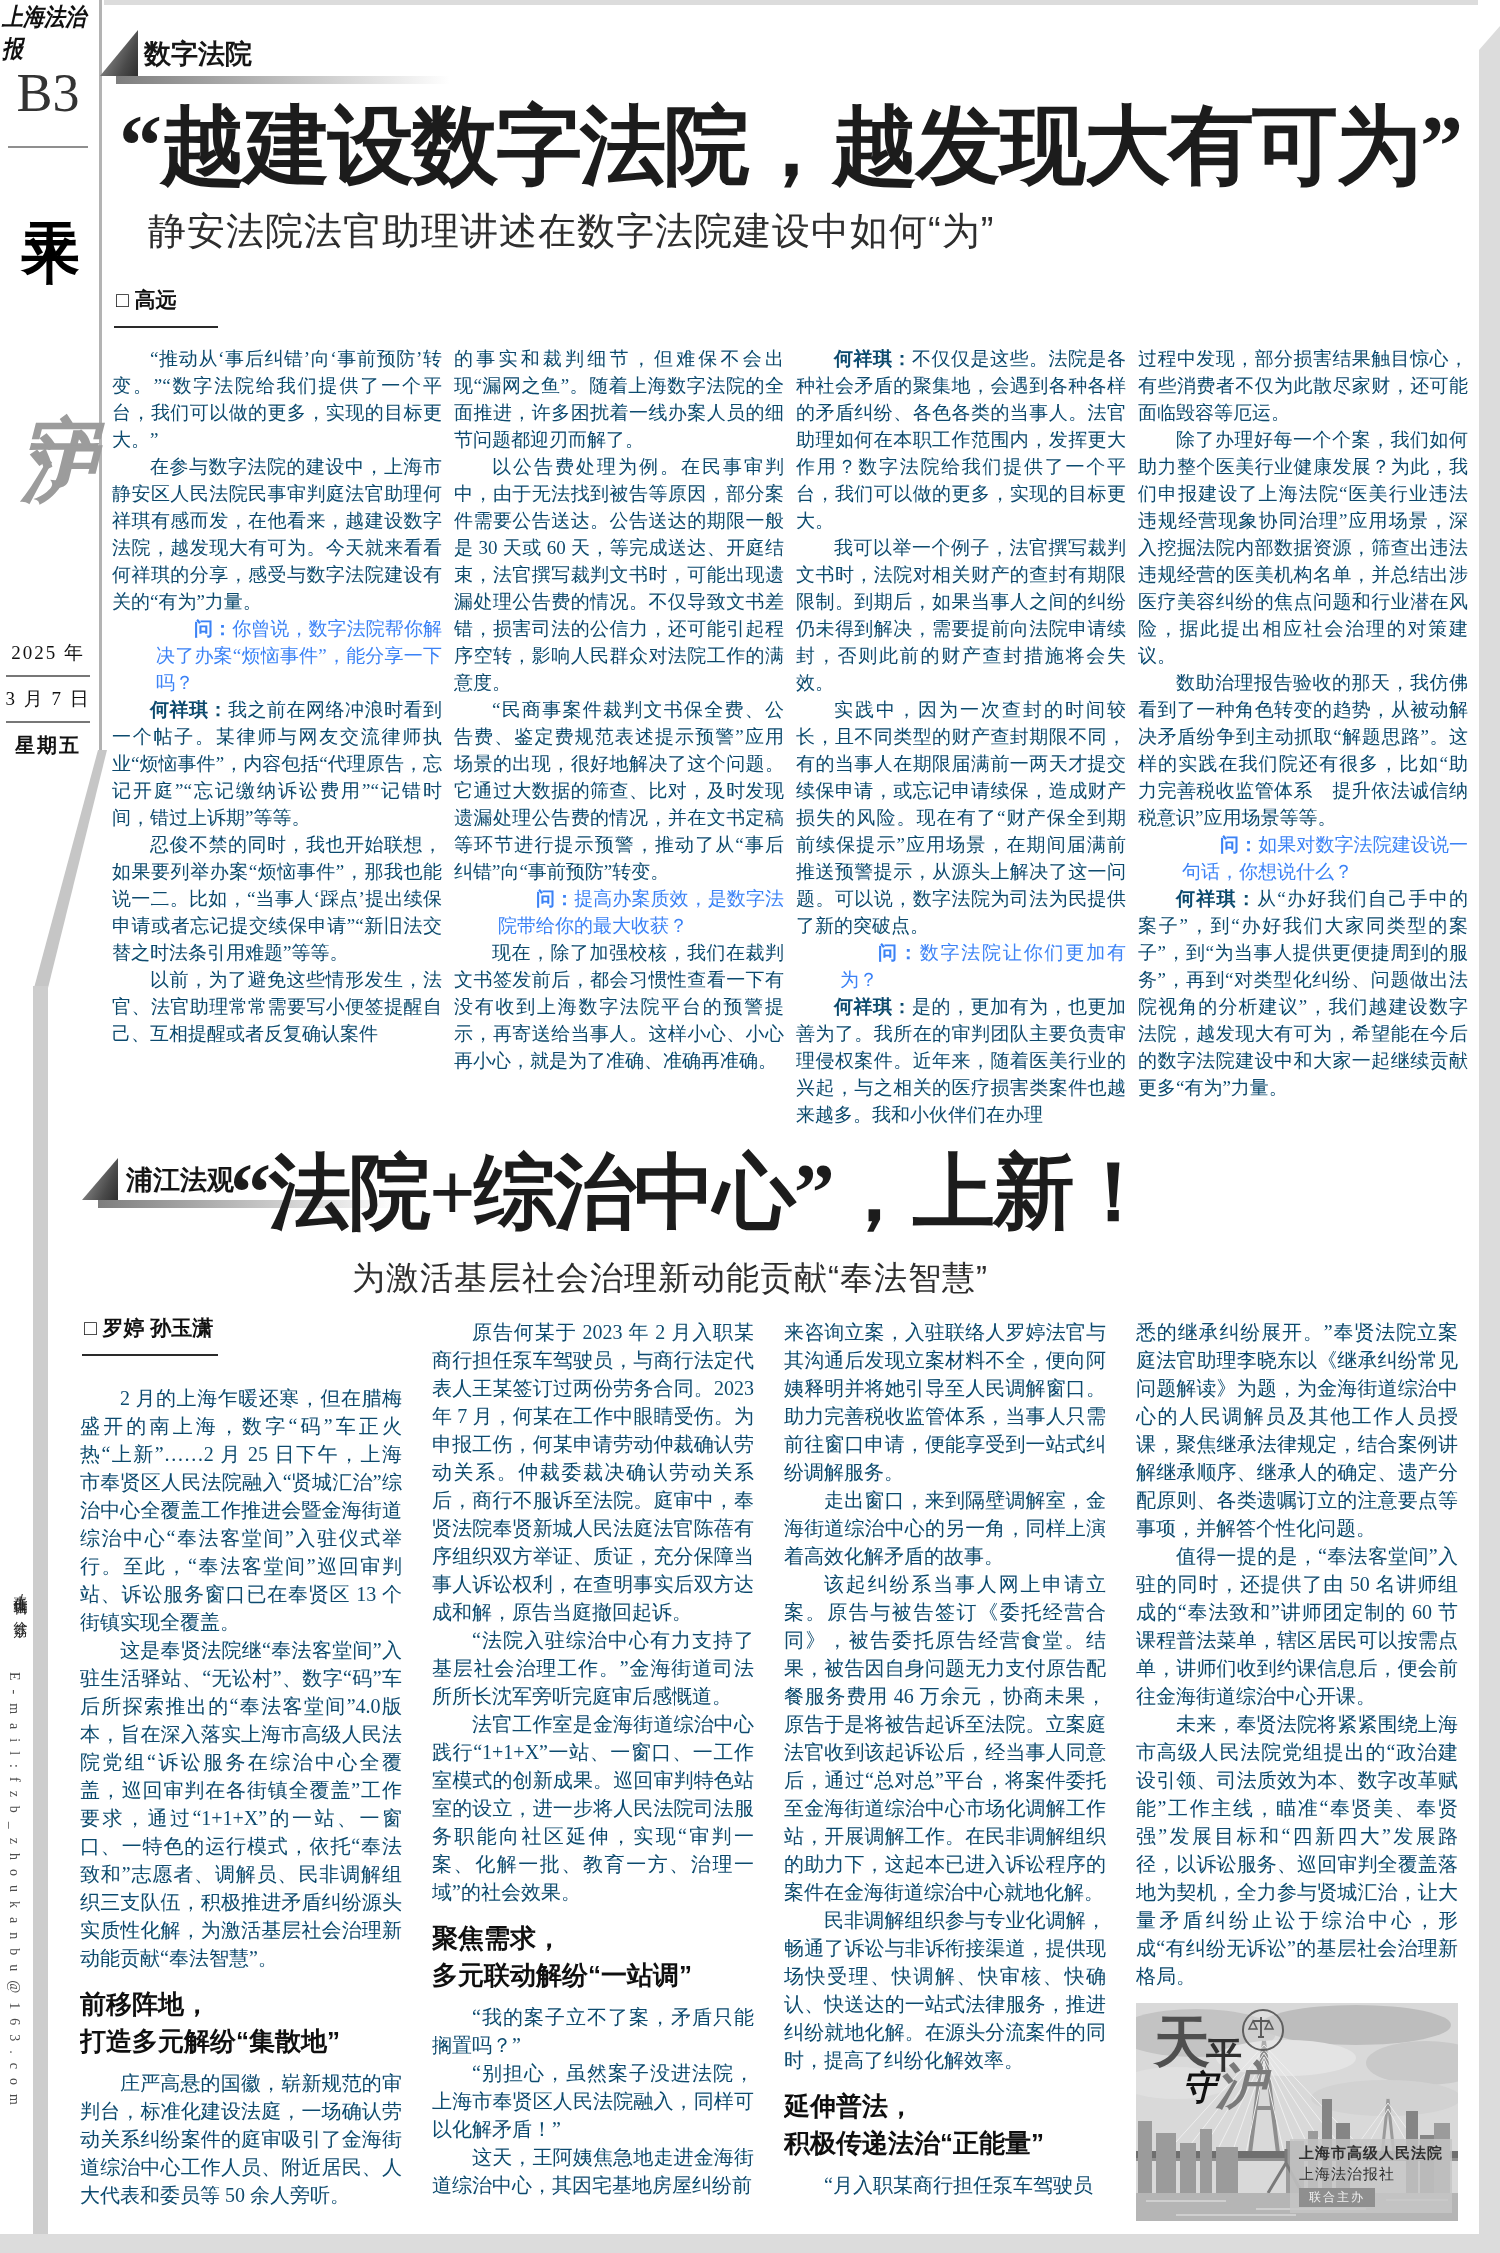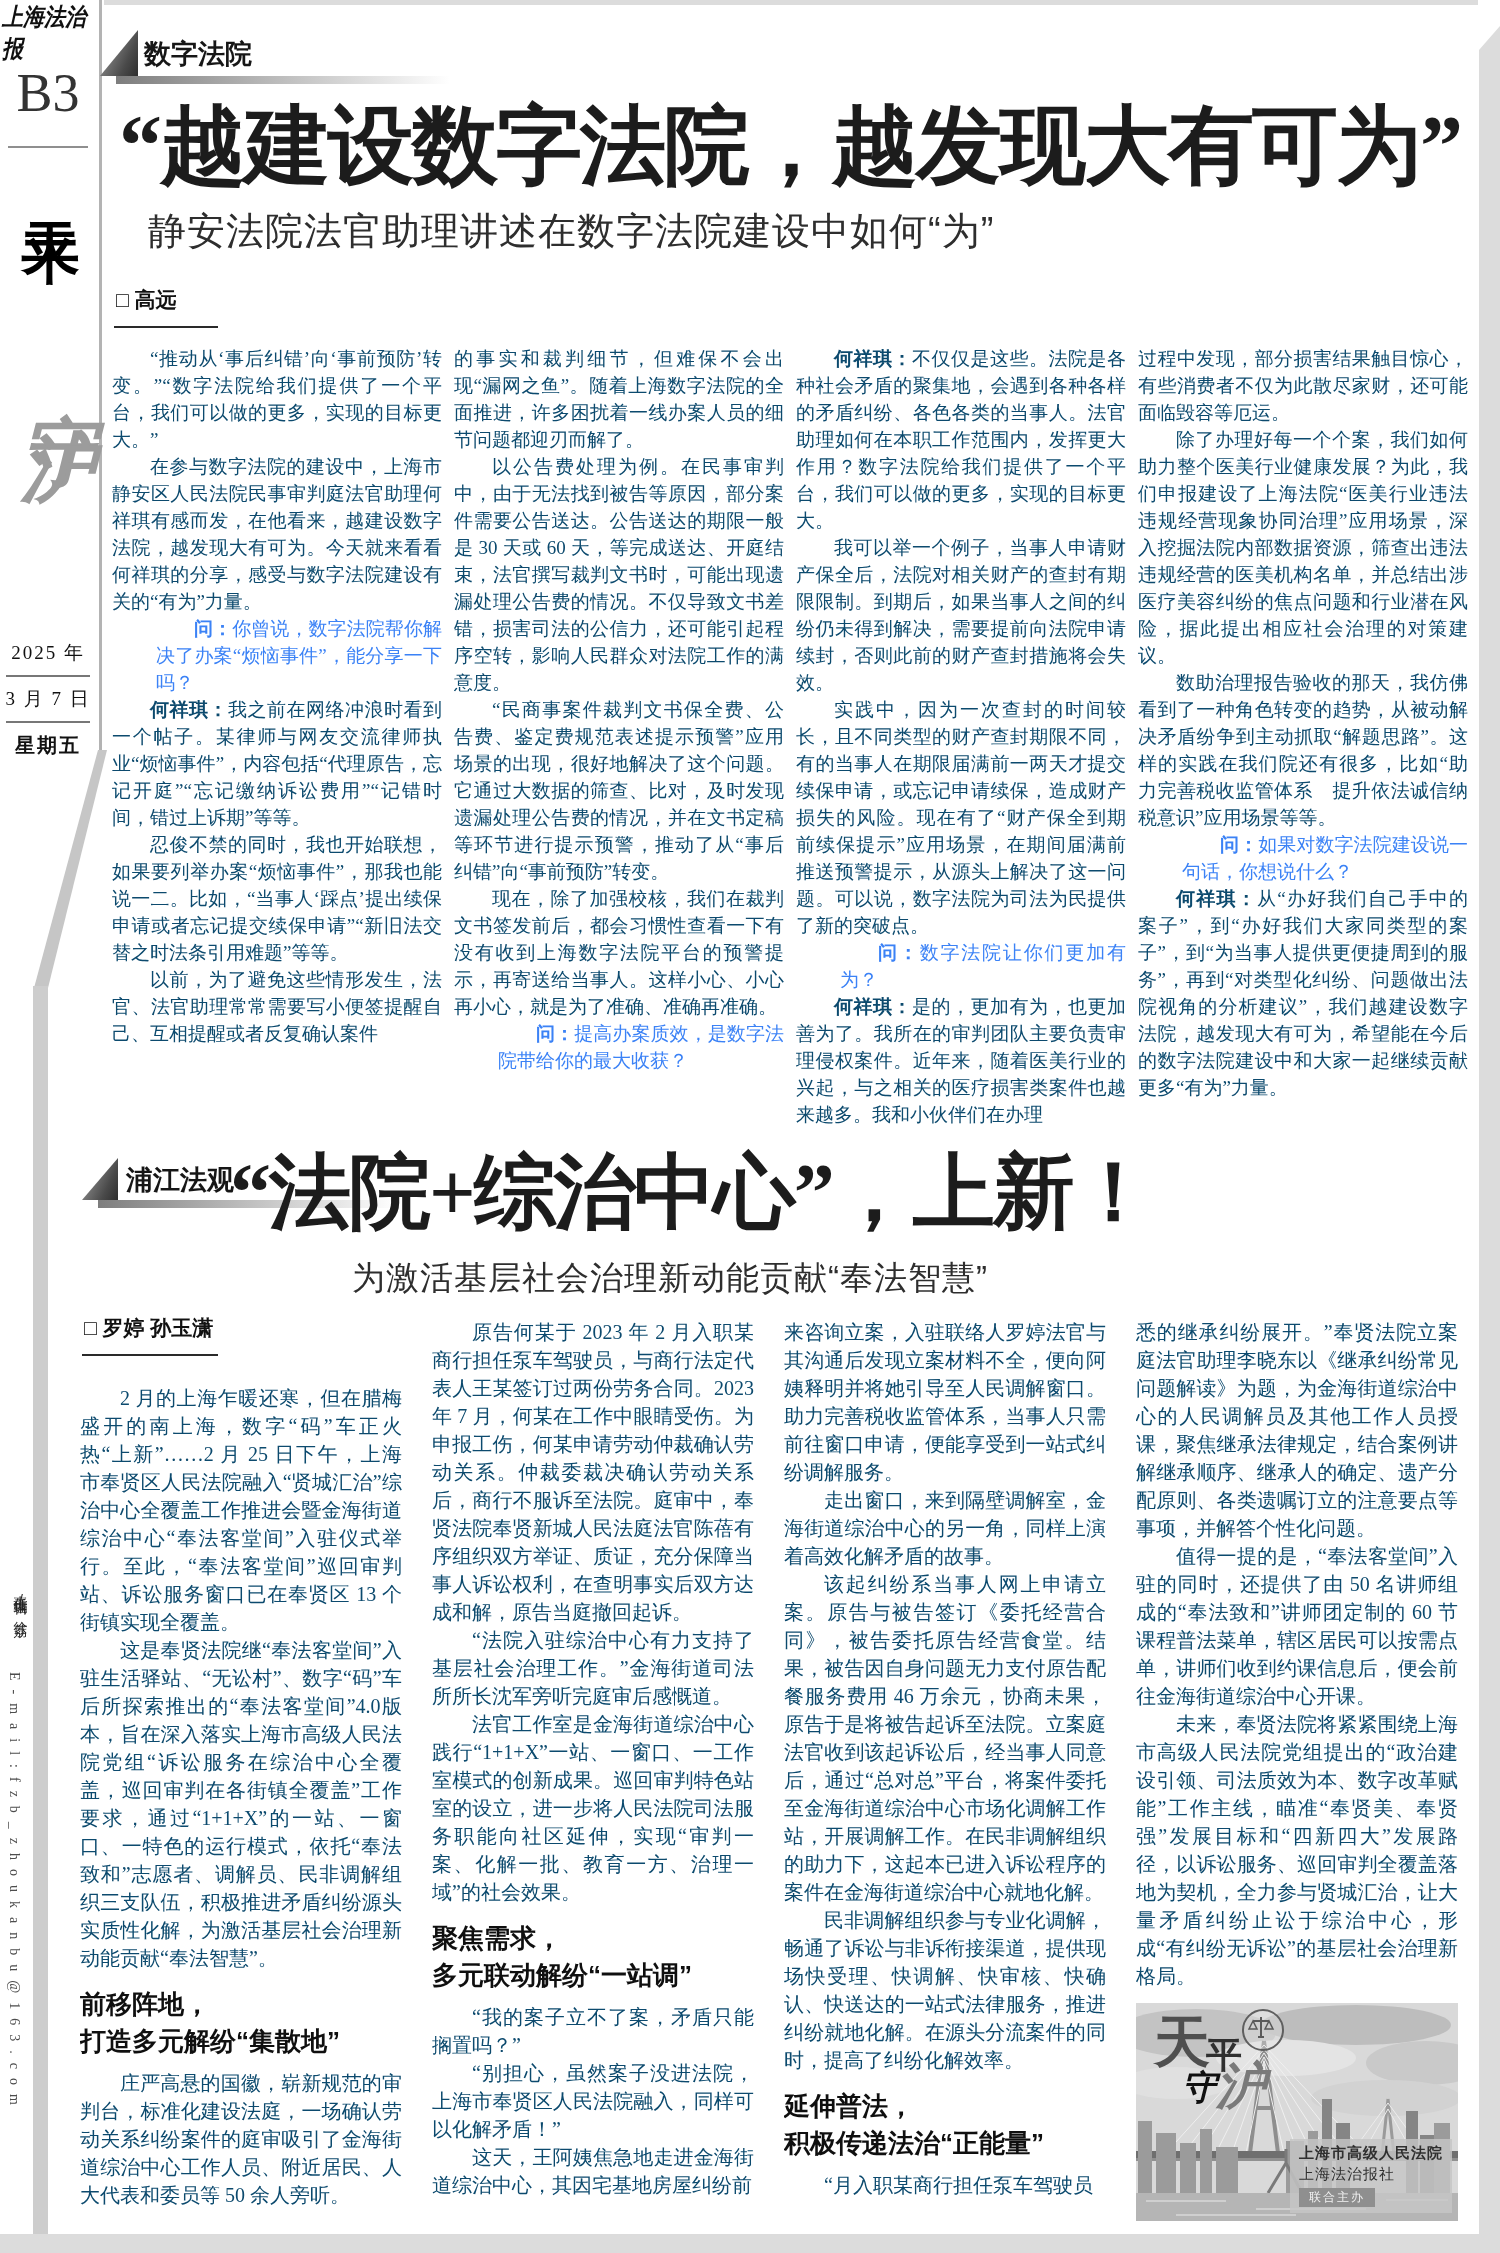--- a/index.html
+++ b/index.html
@@ -128,26 +128,26 @@
         <p class="para">在参与数字法院的建设中，上海市静安区人民法院民事审判庭法官助理何祥琪有感而发，在他看来，越建设数字法院，越发现大有可为。今天就来看看何祥琪的分享，感受与数字法院建设有关的“有为”力量。</p>
         <p class="para q"><b>问：</b>你曾说，数字法院帮你解决了办案“烦恼事件”，能分享一下吗？</p>
         <p class="para"><b>何祥琪：</b>我之前在网络冲浪时看到一个帖子。某律师与网友交流律师执业“烦恼事件”，内容包括“代理原告，忘记开庭”“忘记缴纳诉讼费用”“记错时间，错过上诉期”等等。</p>
         <p class="para">忍俊不禁的同时，我也开始联想，如果要列举办案“烦恼事件”，那我也能说一二。比如，“当事人‘踩点’提出续保申请或者忘记提交续保申请”“新旧法交替之时法条引用难题”等等。</p>
         <p class="para">以前，为了避免这些情形发生，法官、法官助理常常需要写小便签提醒自己、互相提醒或者反复确认案件</p>
       </div>
       <div class="col">
         <p class="para cont">的事实和裁判细节，但难保不会出现“漏网之鱼”。随着上海数字法院的全面推进，许多困扰着一线办案人员的细节问题都迎刃而解了。</p>
         <p class="para">以公告费处理为例。在民事审判中，由于无法找到被告等原因，部分案件需要公告送达。公告送达的期限一般是 30 天或 60 天，等完成送达、开庭结束，法官撰写裁判文书时，可能出现遗漏处理公告费的情况。不仅导致文书差错，损害司法的公信力，还可能引起程序空转，影响人民群众对法院工作的满意度。</p>
         <p class="para">“民商事案件裁判文书保全费、公告费、鉴定费规范表述提示预警”应用场景的出现，很好地解决了这个问题。它通过大数据的筛查、比对，及时发现遗漏处理公告费的情况，并在文书定稿等环节进行提示预警，推动了从“事后纠错”向“事前预防”转变。</p>
+        <p class="para q"><b>问：</b>提高办案质效，是数字法院带给你的最大收获？</p>
         <p class="para">现在，除了加强校核，我们在裁判文书签发前后，都会习惯性查看一下有没有收到上海数字法院平台的预警提示，再寄送给当事人。这样小心、小心再小心，就是为了准确、准确再准确。</p>
-        <p class="para q"><b>问：</b>提高办案质效，是数字法院带给你的最大收获？</p>
       </div>
       <div class="col">
         <p class="para"><b>何祥琪：</b>不仅仅是这些。法院是各种社会矛盾的聚集地，会遇到各种各样的矛盾纠纷、各色各类的当事人。法官助理如何在本职工作范围内，发挥更大作用？数字法院给我们提供了一个平台，我们可以做的更多，实现的目标更大。</p>
-        <p class="para">我可以举一个例子，当事人申请财产保全后，法院对相关财产的查封有期限限制。到期后，如果当事人之间的纠纷仍未得到解决，需要提前向法院申请续封，否则此前的财产查封措施将会失效。</p>
+        <p class="para">我可以举一个例子，法官撰写裁判文书时，法院对相关财产的查封有期限限制。到期后，如果当事人之间的纠纷仍未得到解决，需要提前向法院申请续封，否则此前的财产查封措施将会失效。</p>
         <p class="para">实践中，因为一次查封的时间较长，且不同类型的财产查封期限不同，有的当事人在期限届满前一两天才提交续保申请，或忘记申请续保，造成财产损失的风险。现在有了“财产保全到期前续保提示”应用场景，在期间届满前推送预警提示，从源头上解决了这一问题。可以说，数字法院为司法为民提供了新的突破点。</p>
         <p class="para q"><b>问：</b>数字法院让你们更加有为？</p>
         <p class="para"><b>何祥琪：</b>是的，更加有为，也更加善为了。我所在的审判团队主要负责审理侵权案件。近年来，随着医美行业的兴起，与之相关的医疗损害类案件也越来越多。我和小伙伴们在办理</p>
       </div>
       <div class="col">
         <p class="para cont">过程中发现，部分损害结果触目惊心，有些消费者不仅为此散尽家财，还可能面临毁容等厄运。</p>
         <p class="para">除了办理好每一个个案，我们如何助力整个医美行业健康发展？为此，我们申报建设了上海法院“医美行业违法违规经营现象协同治理”应用场景，深入挖掘法院内部数据资源，筛查出违法违规经营的医美机构名单，并总结出涉医疗美容纠纷的焦点问题和行业潜在风险，据此提出相应社会治理的对策建议。</p>
         <p class="para">数助治理报告验收的那天，我仿佛看到了一种角色转变的趋势，从被动解决矛盾纷争到主动抓取“解题思路”。这样的实践在我们院还有很多，比如“助力完善税收监管体系　提升依法诚信纳税意识”应用场景等等。</p>
         <p class="para q"><b>问：</b>如果对数字法院建设说一句话，你想说什么？</p>
         <p class="para"><b>何祥琪：</b>从“办好我们自己手中的案子”，到“办好我们大家同类型的案子”，到“为当事人提供更便捷周到的服务”，再到“对类型化纠纷、问题做出法院视角的分析建议”，我们越建设数字法院，越发现大有可为，希望能在今后的数字法院建设中和大家一起继续贡献更多“有为”力量。</p>

